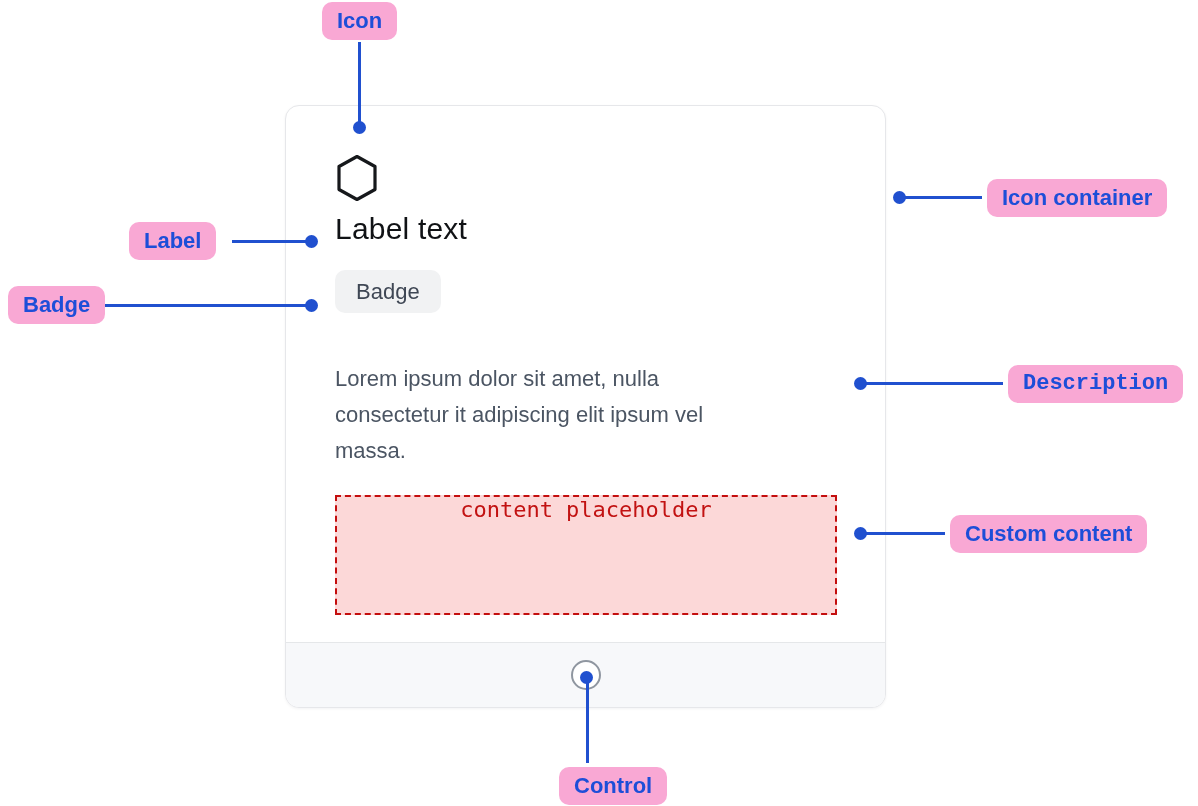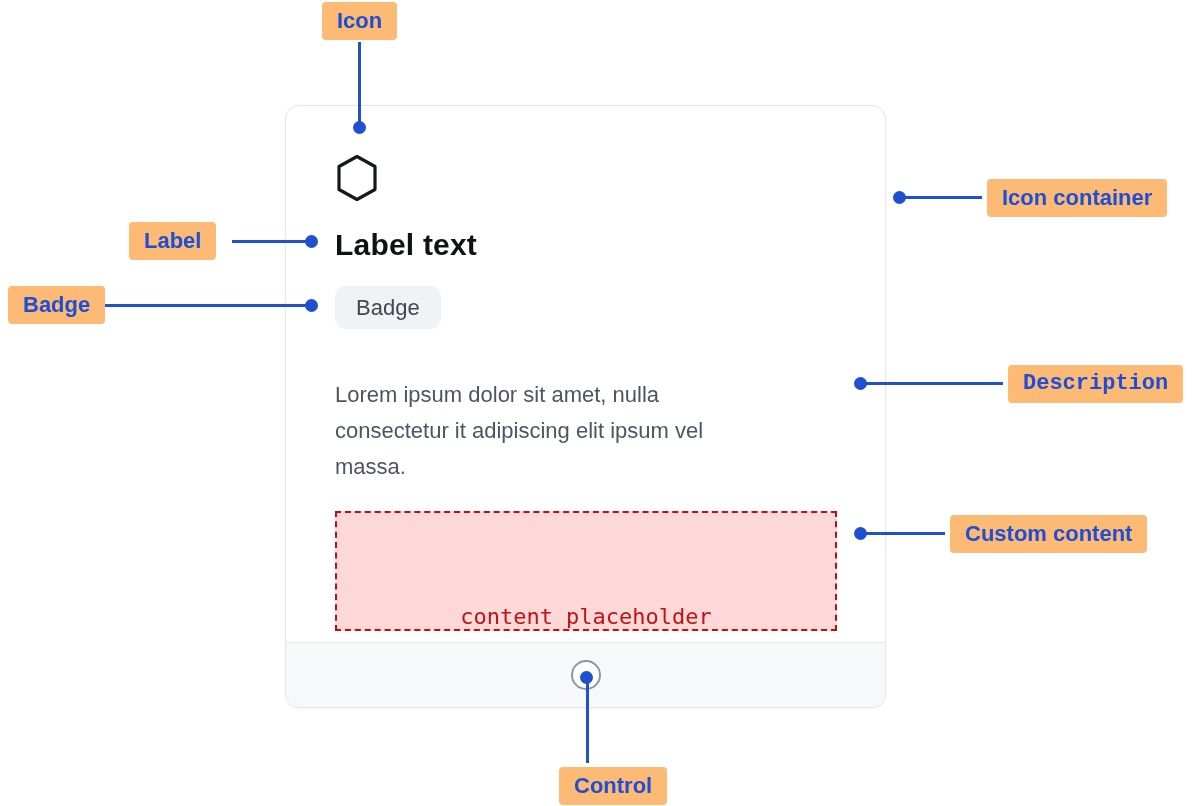--- a/index.html
+++ b/index.html
@@ -31,24 +31,24 @@
   }
   .card-body {
     padding: 48px 48px 0 49px;
   }
   .hex-icon {
     display: block;
     width: 44px;
     height: 48px;
   }
   .card-title {
-    margin: 26px 0 0 0;
+    margin: 10px 0 0 0;
     font-size: 30px;
     line-height: 34px;
-    font-weight: 700;
+    font-weight: 400;
     color: #101215;
     letter-spacing: 0.2px;
   }
   .badge {
     display: inline-block;
     margin-top: 24px;
     padding: 0 21px;
     height: 43px;
     line-height: 43px;
     background: #f1f2f3;
@@ -61,21 +61,21 @@
     font-size: 22px;
     line-height: 36px;
     color: #4b5563;
   }
   .placeholder {
     margin-top: 26px;
     height: 116px;
     background: #fcd8d8;
     border: 2px dashed #c40e0e;
     display: flex;
-    align-items: flex-end;
+    align-items: flex-start;
     justify-content: center;
   }
   .placeholder span {
     font-family: "DejaVu Sans Mono", monospace;
     font-size: 22px;
     color: #c21212;
   }
   .card-footer {
     position: absolute;
     left: 0;
@@ -94,25 +94,25 @@
     width: 26px;
     height: 26px;
     background: #ffffff;
     border: 2px solid #8f96a0;
     border-radius: 50%;
   }
 
   
   .tag {
     position: absolute;
-    background: #fdba74;
+    background: #f9a8d4;
     color: #1d4ed8;
     font-size: 22px;
     font-weight: 600;
-    border-radius: 4px;
+    border-radius: 10px;
     padding: 5px 15px;
     line-height: 28px;
     white-space: nowrap;
   }
   .t-icon           { left: 322px; top: 2px; }
   .t-label          { left: 129px; top: 222px; }
   .t-badge          { left: 8px;   top: 286px; }
   .t-card-container { left: 987px; top: 179px; }
   .t-description    { left: 1008px; top: 365px; font-family: Liberation Mono, monospace; }
   .t-custom-content { left: 950px; top: 515px; }

